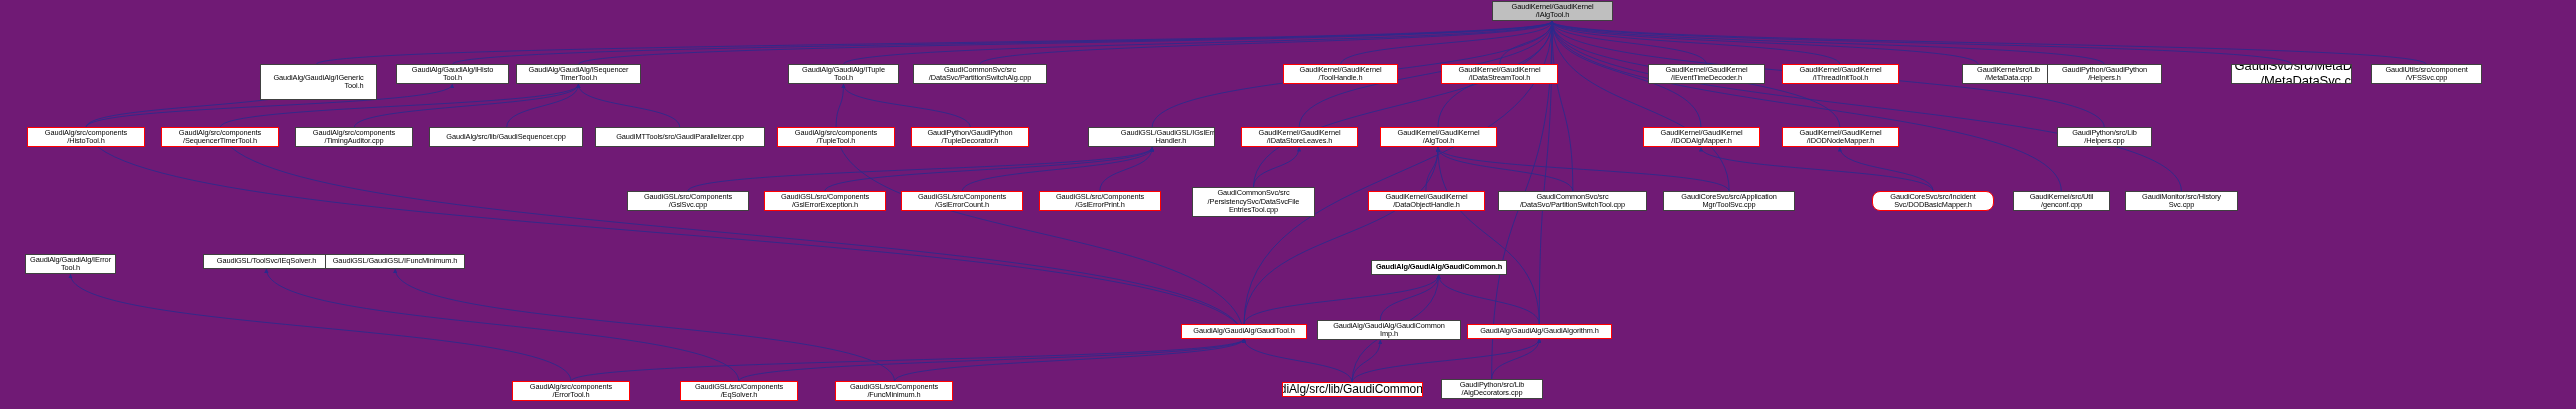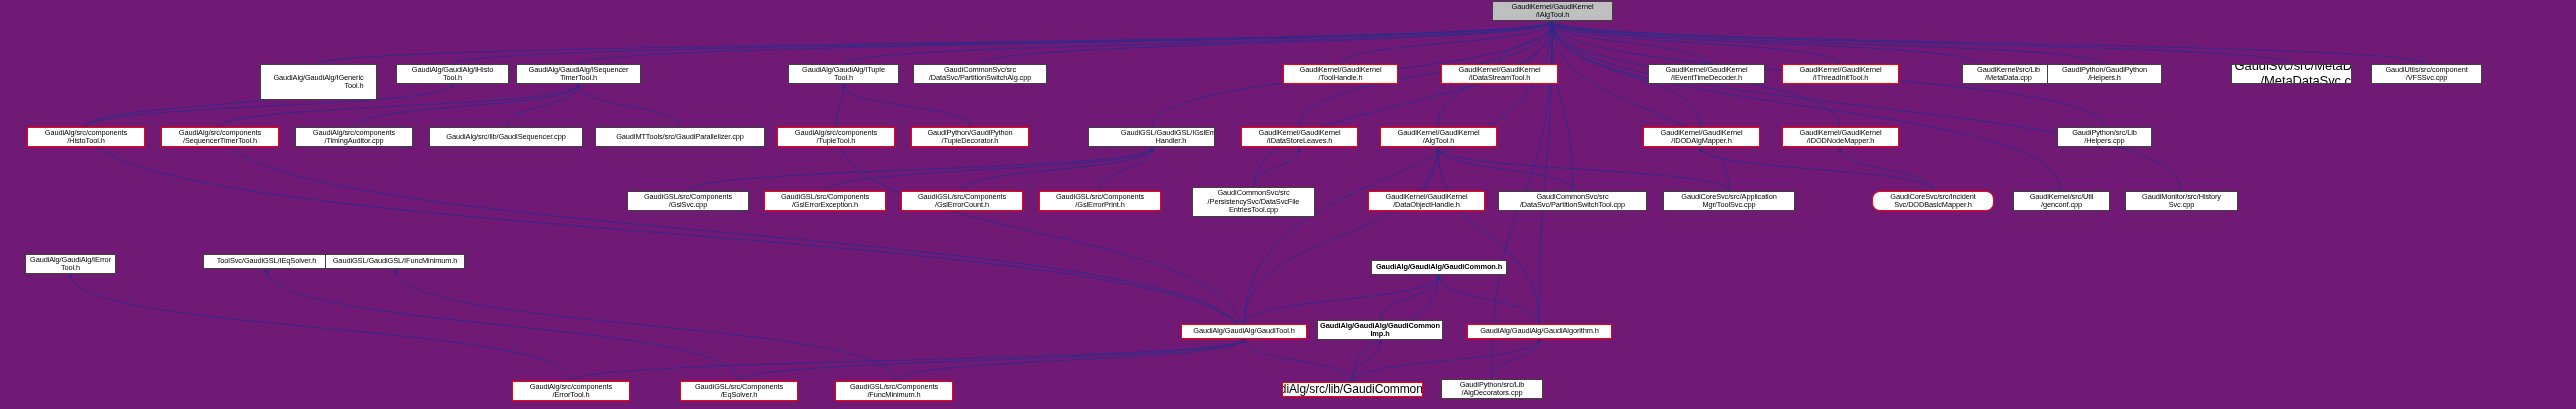--- a/index.html
+++ b/index.html
@@ -183,25 +183,25 @@
     <div class="node grey" style="left: 1663px; top: 191px; width: 132px; height: 20px; font-size: 7.4px;">GaudiCoreSvc/src/Application
 Mgr/ToolSvc.cpp</div>
     <div class="node red" style="left: 1872px; top: 191px; width: 122px; height: 20px; font-size: 7.4px; border-radius: 8px;">GaudiCoreSvc/src/Incident
 Svc/DODBasicMapper.h</div>
     <div class="node grey" style="left: 2013px; top: 191px; width: 97px; height: 20px; font-size: 7.4px;">GaudiKernel/src/Util
 /genconf.cpp</div>
     <div class="node grey" style="left: 2125px; top: 191px; width: 113px; height: 20px; font-size: 7.4px;">GaudiMonitor/src/History
 Svc.cpp</div>
     <div class="node grey" style="left: 25px; top: 254px; width: 91px; height: 20px; font-size: 7.4px;">GaudiAlg/GaudiAlg/IError
 Tool.h</div>
-    <div class="node grey" style="left: 203px; top: 254px; width: 127px; height: 14.8px; font-size: 7.4px;">ToolSvc/GaudiGSL/IEqSolver.h</div>
+    <div class="node grey" style="left: 203px; top: 254px; width: 127px; height: 14.8px; font-size: 7.4px;">GaudiGSL/ToolSvc/IEqSolver.h</div>
     <div class="node grey" style="left: 325px; top: 254px; width: 140px; height: 14.8px; font-size: 7.4px;">GaudiGSL/GaudiGSL/IFuncMinimum.h</div>
     <div class="node grey" style="left: 1371px; top: 260px; width: 136px; height: 14.8px; font-size: 7.4px; font-weight: bold;">GaudiAlg/GaudiAlg/GaudiCommon.h</div>
     <div class="node red" style="left: 1181px; top: 324px; width: 126px; height: 14.8px; font-size: 7.4px;">GaudiAlg/GaudiAlg/GaudiTool.h</div>
-    <div class="node grey" style="left: 1317px; top: 320px; width: 126px; height: 20px; font-size: 7.4px; font-weight: bold;">GaudiAlg/GaudiAlg/GaudiCommon
+    <div class="node grey" style="left: 1317px; top: 320px; width: 144px; height: 20px; font-size: 7.4px;">GaudiAlg/GaudiAlg/GaudiCommon
 Imp.h</div>
     <div class="node red" style="left: 1467px; top: 324px; width: 145px; height: 14.8px; font-size: 7.4px;">GaudiAlg/GaudiAlg/GaudiAlgorithm.h</div>
     <div class="node red" style="left: 512px; top: 381px; width: 118px; height: 20px; font-size: 7.4px;">GaudiAlg/src/components
 /ErrorTool.h</div>
     <div class="node red" style="left: 680px; top: 381px; width: 118px; height: 20px; font-size: 7.4px;">GaudiGSL/src/Components
 /EqSolver.h</div>
     <div class="node red" style="left: 835px; top: 381px; width: 118px; height: 20px; font-size: 7.4px;">GaudiGSL/src/Components
 /FuncMinimum.h</div>
     <div class="node red" style="left: 1282px; top: 382px; width: 141px; height: 14.8px; font-size: 12px;">GaudiAlg/src/lib/GaudiCommon.icpp</div>
     <div class="node grey" style="left: 1441px; top: 379px; width: 102px; height: 20px; font-size: 7.4px;">GaudiPython/src/Lib

